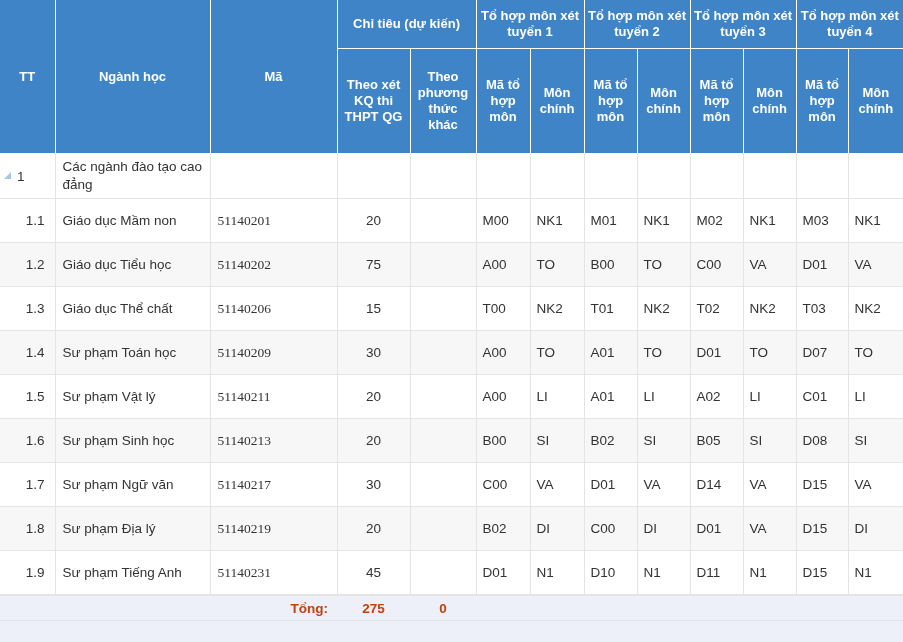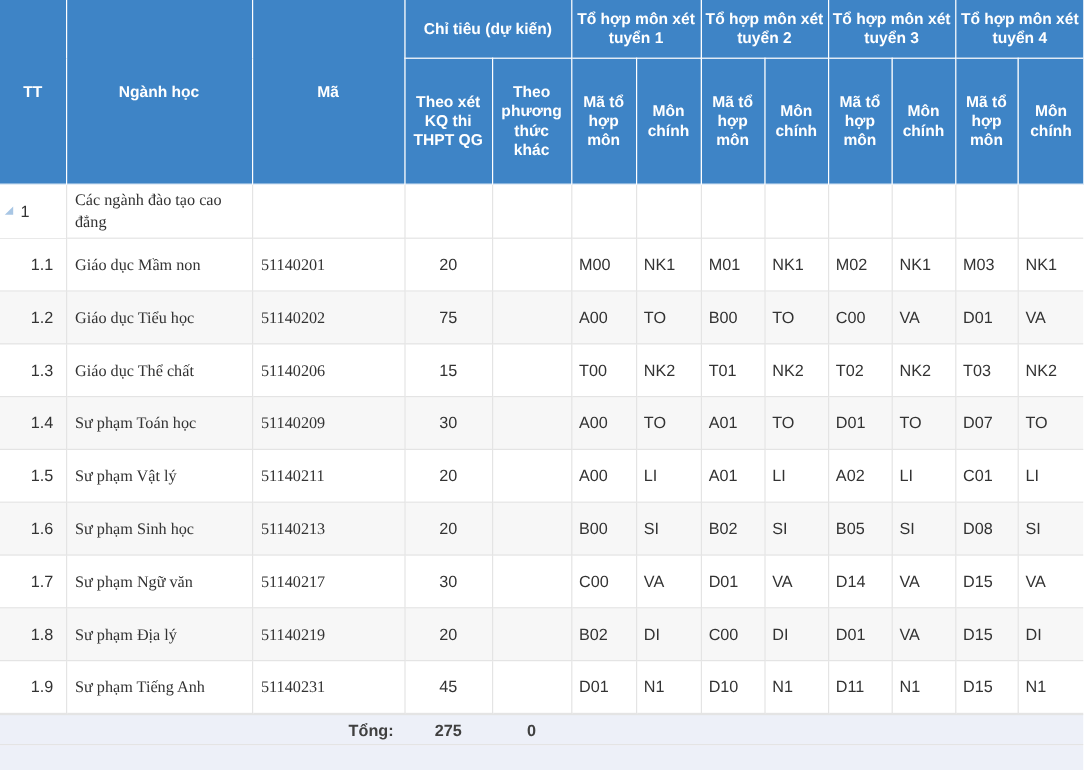--- a/index.html
+++ b/index.html
@@ -61,21 +61,21 @@
   tbody td.last { border-right: none; }
   tbody tr.alt td { background: #f7f7f7; }
   tbody tr.grouprow td { background: #ffffff; }
   tbody tr { height: 44px; }
   tbody tr.grouprow { height: 45px; }
 
   .c-tt { text-align: right; padding-right: 10px; white-space: nowrap; }
   .c-tt-group { text-align: left; padding-left: 4px; white-space: nowrap; position: relative; }
   .c-num { text-align: center; }
   .c-code { text-align: left; font-family: Liberation Serif, serif; }
-  .c-name { text-align: left; font-family: Liberation Serif, serif; }
+  .c-name { text-align: left; }
   .c-sub { text-align: left; padding-left: 6px; }
 
   
   .tri {
     display: inline-block;
     width: 0; height: 0;
     border-left: 7px solid transparent;
     border-bottom: 7px solid #a8c6e4;
     margin-right: 6px;
     margin-bottom: 1px;
@@ -92,21 +92,21 @@
     position: relative;
     width: 903px;
     box-sizing: border-box;
   }
   .footer-band .fcell {
     position: absolute;
     top: 0;
     height: 26px;
     line-height: 26px;
     font-size: 13.5px;
-    color: #404040;
+    color: #c2410c;
   }
   .f-label {
     left: 210px; width: 118px;
     text-align: right;
     font-weight: bold;
   }
   .f-v1 { left: 337px; width: 73px; text-align: center; font-weight: bold; }
   .f-v2 { left: 410px; width: 66px; text-align: center; font-weight: bold; }
 
   .footer-pad {

